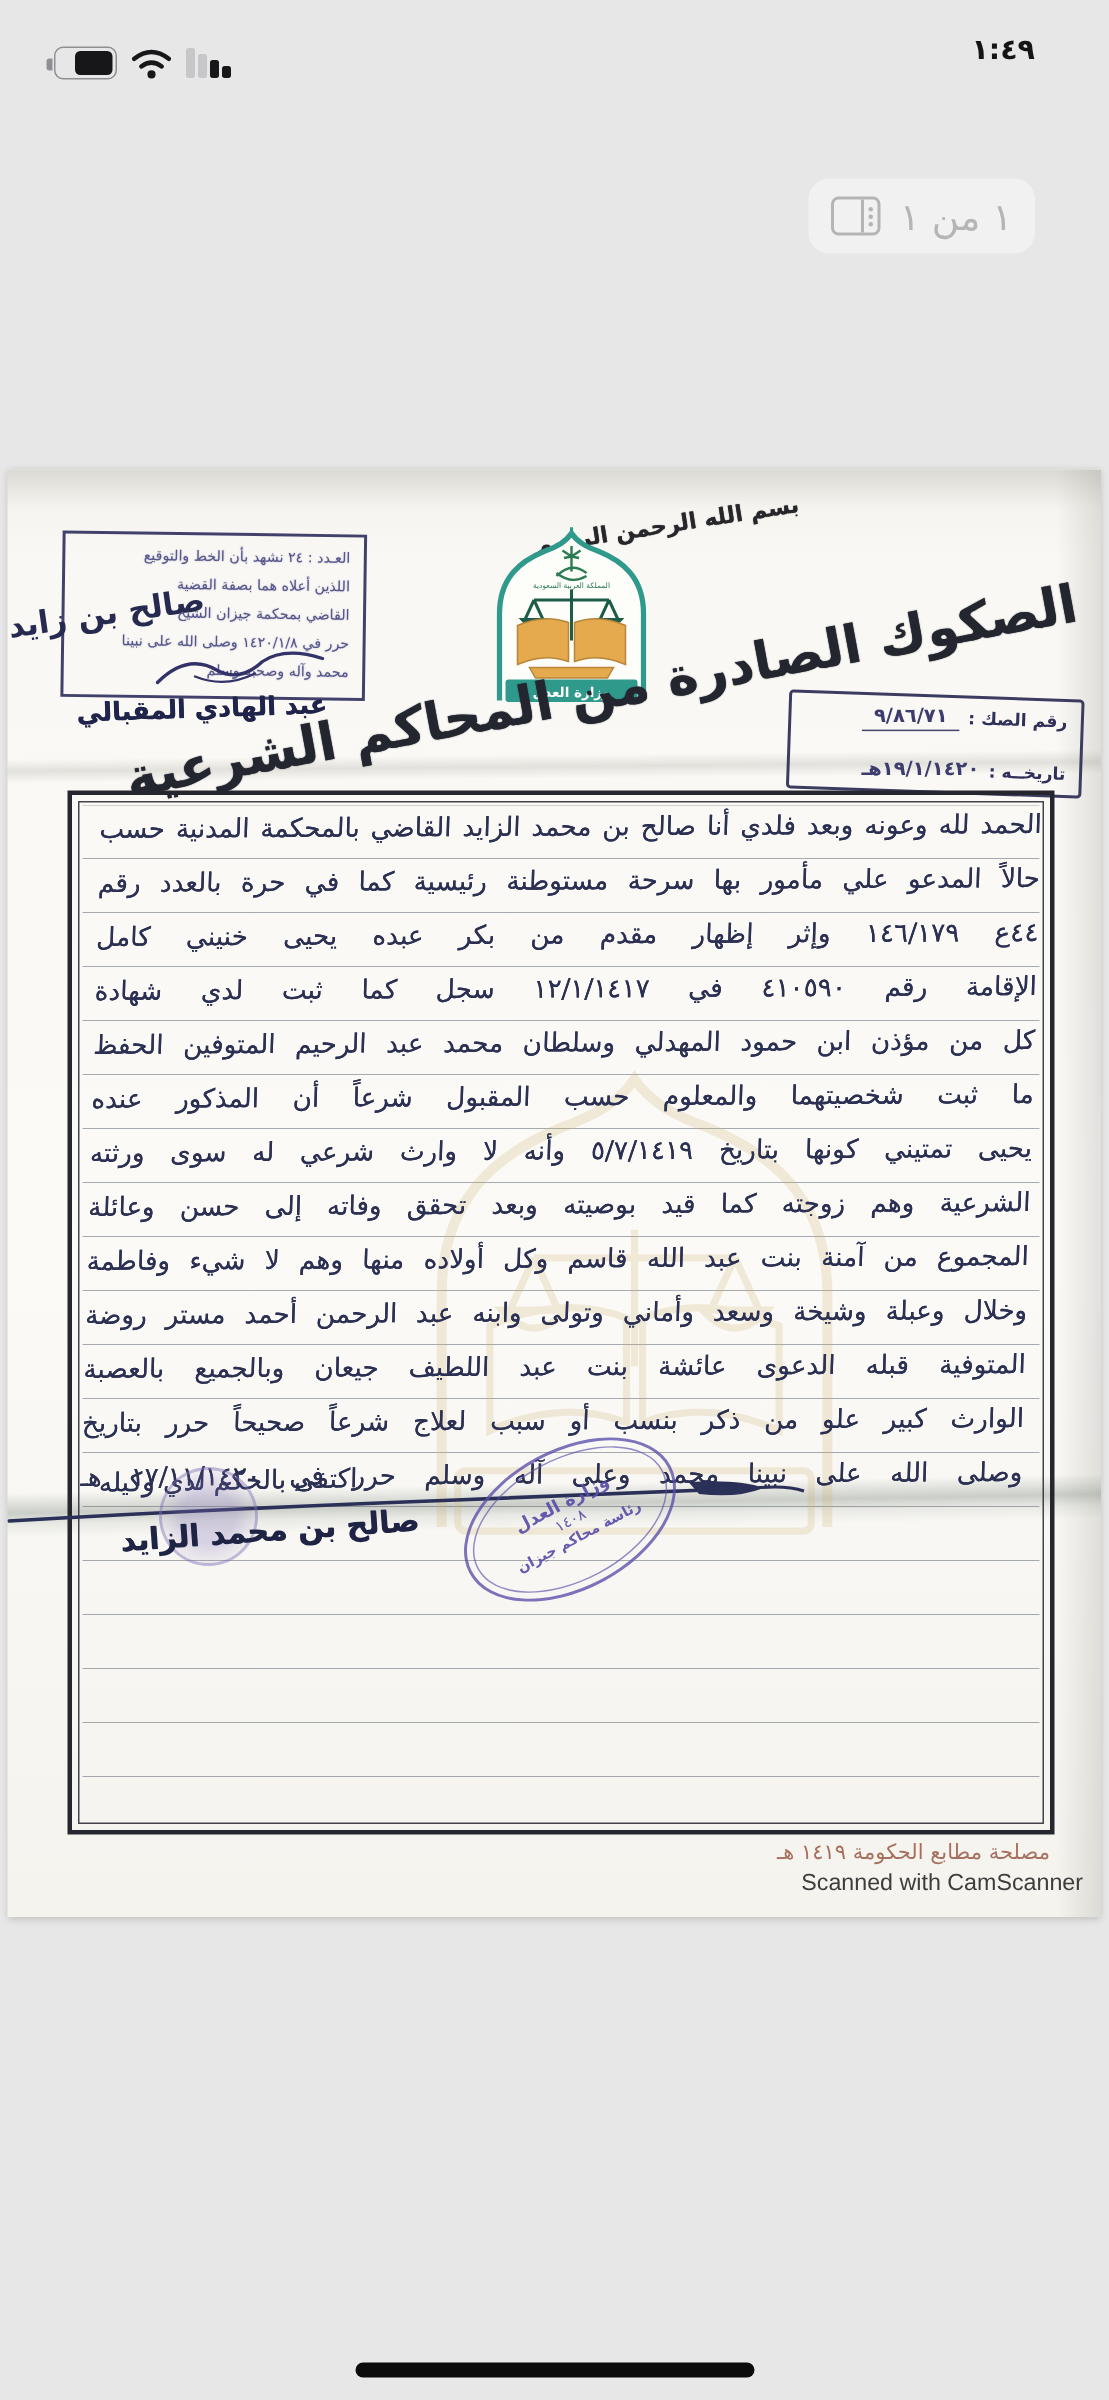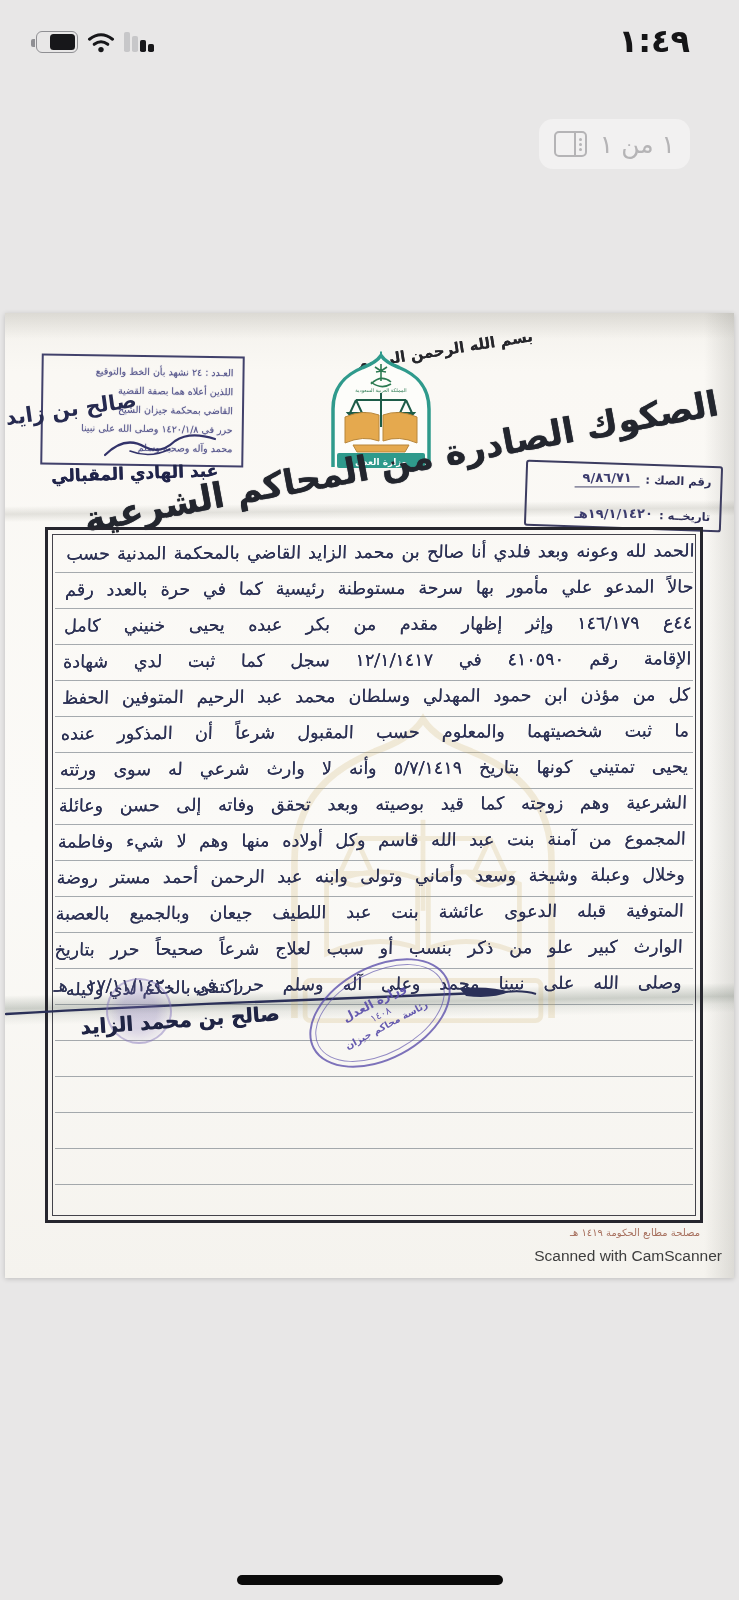--- a/index.html
+++ b/index.html
@@ -5,21 +5,21 @@
   html,body{margin:0;padding:0;}
   body{
     width:739px;height:1600px;position:relative;overflow:hidden;
     background:#e8e7e7;
     font-family:"DejaVu Sans",sans-serif;
     -webkit-font-smoothing:antialiased;
   }
   
   .status-time{
     position:absolute;top:22px;right:49px;
-    font-size:32px;font-weight:600;color:#151517;letter-spacing:0.5px;
+    font-size:19px;font-weight:600;color:#151517;letter-spacing:0.5px;
   }
   .status-icons{
     position:absolute;left:36px;top:30px;display:flex;align-items:center;gap:8px;height:24px;
   }
   .bat{width:42px;height:22px;border:1.5px solid #8f8f93;border-radius:6px;position:relative;box-sizing:border-box;}
   .bat-nub{position:absolute;left:-6px;top:6.5px;width:3.5px;height:8px;background:#8f8f93;border-radius:2px 0 0 2px;}
   .bat-fill{position:absolute;right:2px;top:2px;bottom:2px;width:25px;background:#17171a;border-radius:3.5px;}
   .sig{display:flex;align-items:flex-end;gap:2.5px;height:20px;}
   .sig i{display:block;width:5.5px;border-radius:1.8px;}
   .sig .b1{height:20px;background:#c7c7c9;}
@@ -132,21 +132,21 @@
     transform:rotate(-28deg);box-sizing:border-box;
     display:flex;flex-direction:column;align-items:center;justify-content:center;gap:1px;
     color:#5a4eaa;opacity:.92;
   }
   .oval-stamp::before{content:"";position:absolute;inset:4px;border:1px solid rgba(90,78,170,.7);border-radius:50%;}
   .oval-top{font-size:12px;font-weight:bold;}
   .oval-mid{font-size:10px;}
   .oval-bot{font-size:9.5px;font-weight:bold;}
   .footer-print{
     position:absolute;right:34px;top:914px;direction:rtl;
-    font-size:10px;color:#a7705e;letter-spacing:.2px;
+    font-size:14px;color:#a7705e;letter-spacing:.2px;
   }
   .camscanner{
     position:absolute;right:12px;top:934px;
     font-family:"Liberation Sans",sans-serif;font-size:15.5px;font-weight:400;color:#3d3d3d;
   }
   
   .home-bar{position:absolute;left:237px;top:1575px;width:266px;height:10px;border-radius:5.5px;background:#0b0b0b;}
 </style>
 </head>
 <body>

